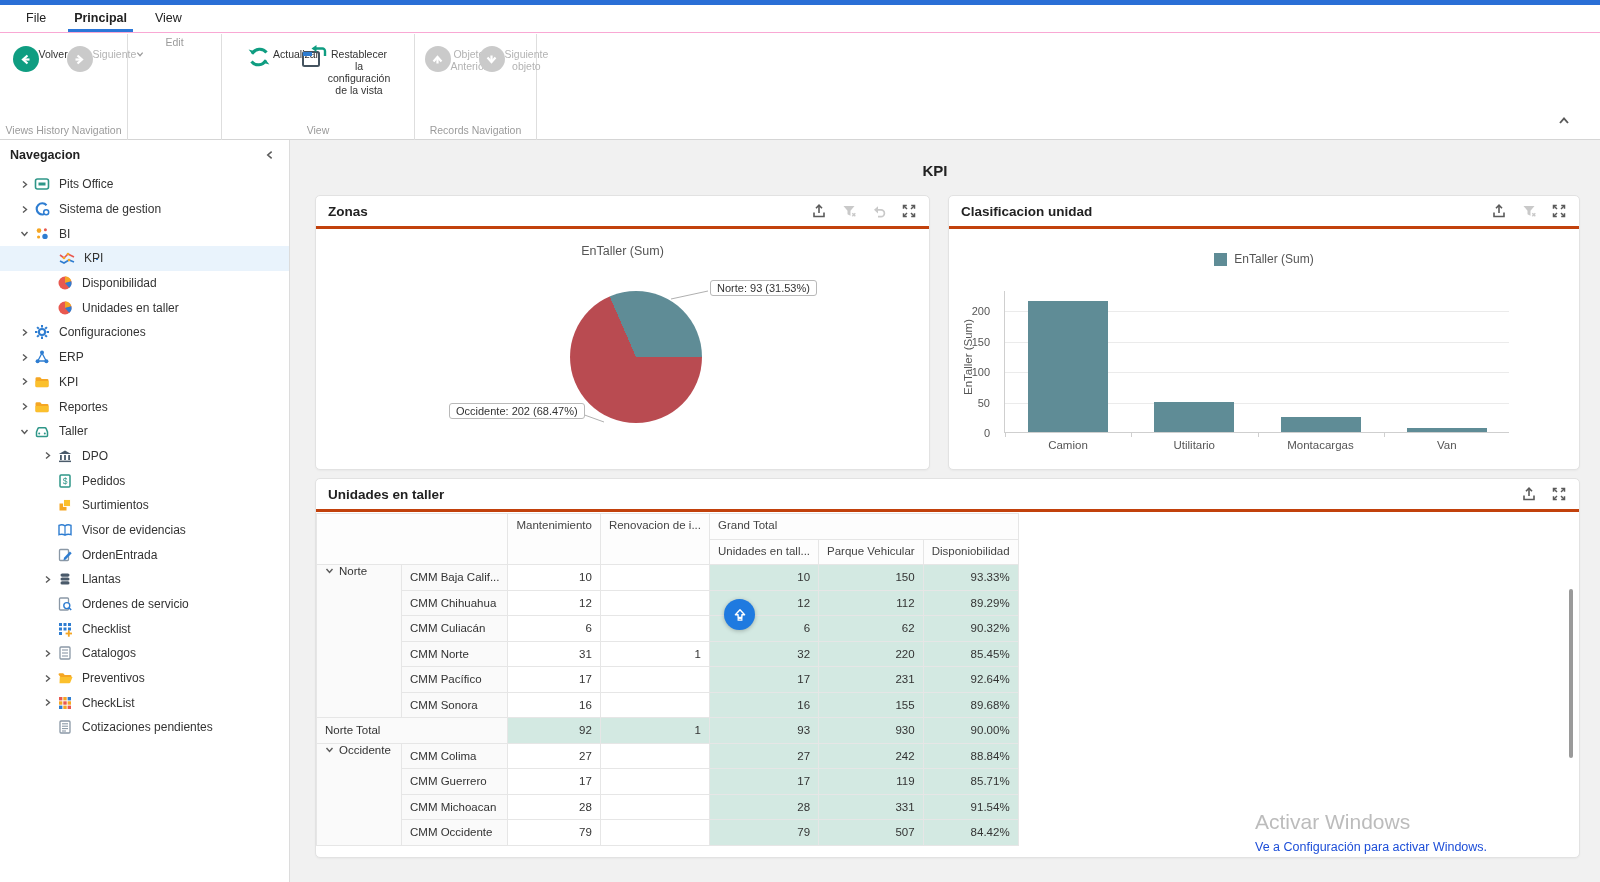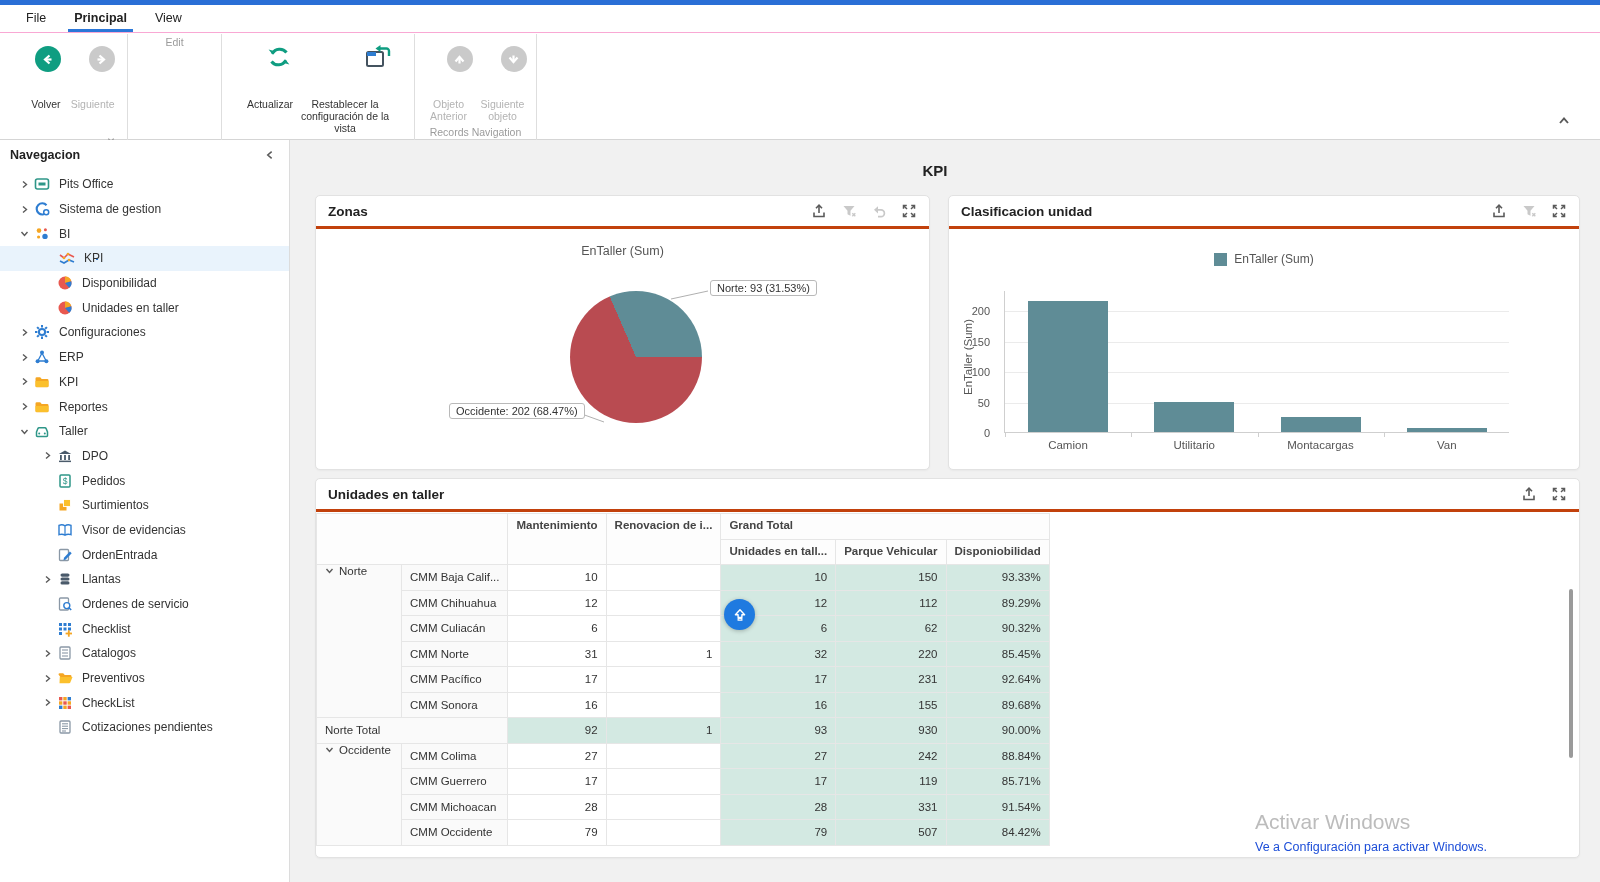--- a/index.html
+++ b/index.html
@@ -9,21 +9,21 @@
   .top-accent { position:absolute; left:0; top:0; width:1600px; height:5px; background:#2a6fd6; }
   
   .ribbon { position:absolute; left:0; top:5px; width:1600px; height:135px; background:#fff; border-bottom:1px solid #d5d5d5; }
   .tabs { position:absolute; left:0; top:0; width:100%; height:28px; border-bottom:1px solid #f9a8d4; display:flex; align-items:center; padding-left:12px; }
   .tab { font-size:12.5px; color:#222; padding:5px 14px 6px 14px; position:relative; cursor:default; }
   .tab.active { font-weight:bold; }
   .tab.active::after { content:""; position:absolute; left:8px; right:8px; bottom:-1px; height:3px; background:#2b77d8; }
   .ribbon-body { position:absolute; left:0; top:29px; height:106px; display:flex; }
   .rgroup { position:relative; height:100%; border-right:1px solid #dedede; display:flex; flex-direction:column; }
   .rbtns { flex:1; display:flex; justify-content:center; align-items:flex-start; gap:2px; padding-top:8px; }
-  .rbtn { display:flex; flex-direction:column; align-items:flex-end; width:52px; padding:2px 2px;gap:20px; }
+  .rbtn { display:flex; align-items:flex-start; width:52px; padding:2px 2px; }
   .rbtn.wide { width:96px; }
   .rbtn .ricon { height:30px; display:flex; align-items:center; justify-content:center; }
   .rbtn .rlabel { font-size:10.5px; line-height:12px; text-align:center; color:#333; margin-top:4px; }
   .rbtn.disabled .rlabel { color:#b3b3b3; }
   .circle { width:26px; height:26px; border-radius:50%; display:flex; align-items:center; justify-content:center; }
   .glabel { height:18px; font-size:10.5px; color:#9b9b9b; text-align:center; line-height:16px; }
   .ribbon-collapse { position:absolute; right:30px; top:108px; }
   
   .sidebar { position:absolute; left:0; top:140px; width:290px; height:742px; background:#fff; border-right:1px solid #dcdcdc; }
   .nav-head { height:30px; display:flex; align-items:center; justify-content:space-between; padding:0 14px 0 10px; }
@@ -60,21 +60,21 @@
   .plot { position:absolute; left:55px; top:95px; width:505px; height:142px; border-left:1px solid #cfcfcf; border-bottom:1px solid #cfcfcf; }
   .gridline { position:absolute; left:0; width:100%; height:1px; background:#ebebeb; }
   .ytick { position:absolute; right:100%; margin-right:15px; font-size:11px; color:#555; transform:translateY(-6px); }
   .bar { position:absolute; bottom:0; width:80px; background:#5f8c96; }
   .xlab { position:absolute; top:148px; width:126px; text-align:center; font-size:11.5px; color:#555; }
   .xtick { position:absolute; top:142px; width:1px; height:4px; background:#cfcfcf; }
   
   .pivot-wrap { position:absolute; left:0; top:34px; right:0; bottom:0; overflow:hidden; }
   table.pivot { border-collapse:collapse; table-layout:fixed; font-size:11.5px; color:#333; }
   .pivot th, .pivot td { border:1px solid #e6e6e6; height:25.5px; padding:0 8px; overflow:hidden; white-space:nowrap; font-weight:normal; }
-  .pivot thead th { text-align:left; background:#fdfdfd; color:#444; vertical-align:top; padding-top:5px;font-weight:bold; }
+  .pivot thead th { text-align:left; background:#fdfdfd; color:#444; vertical-align:top; padding-top:5px; }
   .pivot td.num { text-align:right; }
   .pivot td.rowhead { background:#fafafa; }
   .pivot td.green { background:#d3e9e2; text-align:right; }
   .pivot tr.totalrow td { background:#fafafa; }
   .pivot tr.totalrow td.green { background:#d3e9e2; }
   .zone-cell { vertical-align:top; padding-top:5px; }
   .zone-flex { display:flex; align-items:center; gap:5px; }
   
   .vscroll { position:absolute; width:4px; border-radius:2px; background:#9a9a9a; }
   .badge { position:absolute; width:31px; height:31px; border-radius:50%; background:#1f7ae0; display:flex; align-items:center; justify-content:center; box-shadow:0 1px 4px rgba(0,0,0,.25); }

